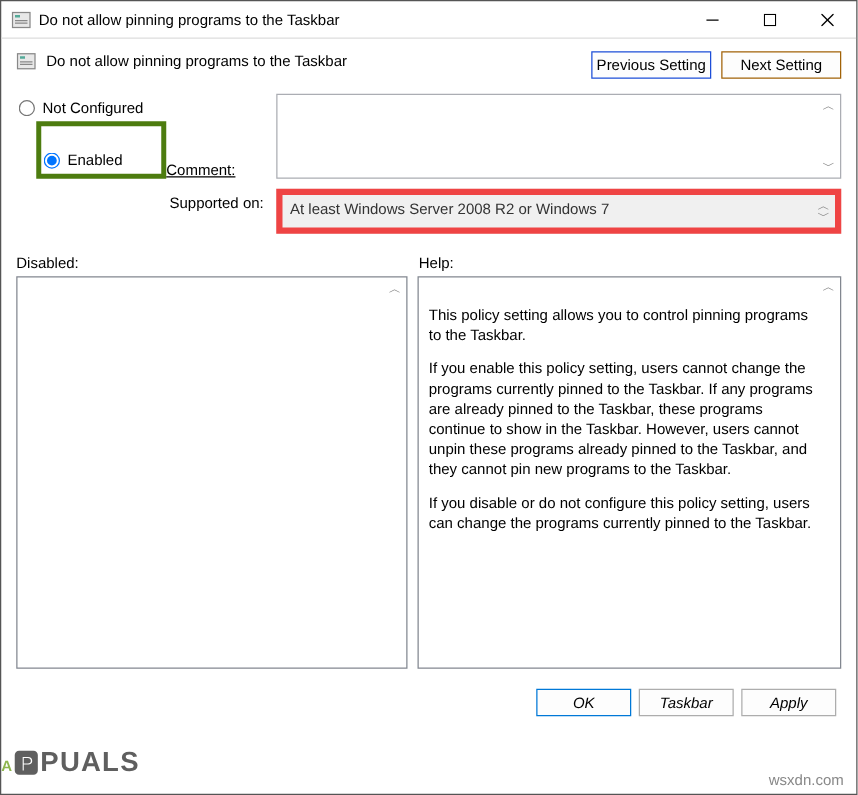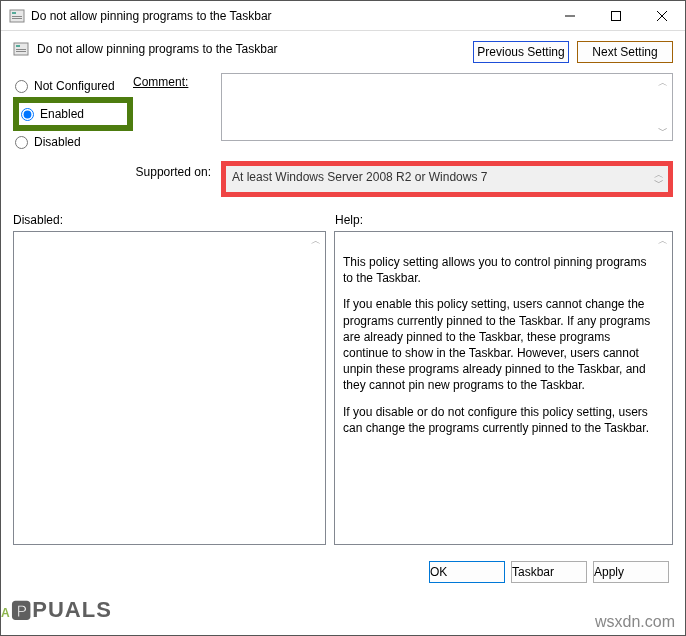--- a/index.html
+++ b/index.html
@@ -11,25 +11,25 @@
     .winbtn { width: 46px; height: 30px; display: flex; align-items: center; justify-content: center; cursor: default; }
     .winbtn svg { stroke: #000; stroke-width: 1; fill: none; }
     
     .header-row { display: flex; align-items: flex-start; padding: 10px 12px 6px 12px; }
     .header-left { display: flex; align-items: center; flex: 1; }
     .header-icon { width: 16px; height: 16px; margin-right: 8px; }
     .header-text { font-size: 12px; }
     .nav-btn { width: 96px; height: 22px; margin-left: 8px; background: #fdfdfd; border: 1px solid #a16207; cursor: default; text-align: center; line-height: 20px; }
     .nav-btn.highlight { border: 1px solid #1d4ed8; }
     
-    .settings-row { display: flex; padding: 4px 12px 2px 12px; }
+    .settings-row { display: flex; padding: 4px 12px 2px 12px; align-items: flex-end; }
     .settings-col { width: 120px; padding-top: 2px; }
     .radio-row { display: flex; align-items: center; height: 22px; margin-left: 2px; }
     .radio-row input { margin-right: 6px; }
-    .enabled-highlight { border: 6px solid #4d7c0f; padding: 0 32px 0 0; margin-left: 0; }
+    .enabled-highlight { border: 4px solid #4d7c0f; padding: 16px 32px 0 0; margin-left: 16px; }
     
     .label-col { width: 88px; padding-top: 2px; text-decoration: underline; }
     .comment-box { flex: 1; height: 68px; border: 1px solid #abadb3; background: #fff; position: relative; }
     .comment-box .scroll-up, .supported-box .scroll-up, .supported-box .scroll-dn, .options-panel .scroll-up, .help-panel .scroll-up { position: absolute; right: 2px; width: 14px; height: 14px; color: #888; font-size: 10px; text-align: center; }
     .comment-box .scroll-up { top: 2px; }
     .comment-box .scroll-dn { position: absolute; right: 2px; bottom: 2px; width: 14px; height: 14px; color: #888; font-size: 10px; text-align: center; }
     
     .supported-row { display: flex; padding: 6px 12px 2px 12px; align-items: flex-start; }
     .supported-label { width: 208px; text-align: right; padding-right: 10px; padding-top: 4px; }
     .supported-box { flex: 1; height: 36px; border: 5px solid #ef4444; background: #f0f0f0; padding: 4px 18px 4px 6px; position: relative; color: #333; }
@@ -39,26 +39,26 @@
     .labels-row { display: flex; padding: 14px 12px 4px 12px; }
     .labels-row .opt-label { width: 322px; }
     
     .panels-row { display: flex; padding: 0 12px 8px 12px; gap: 8px; }
     .options-panel { flex: 1; height: 314px; border: 1px solid #828790; background: #fff; position: relative; }
     .help-panel { flex: 1; height: 314px; border: 1px solid #828790; background: #fff; padding: 22px 18px 6px 8px; position: relative; overflow: hidden; line-height: 1.35; }
     .help-panel p { margin-bottom: 10px; }
     .options-panel .scroll-up, .help-panel .scroll-up { top: 2px; }
     
     .footer { display: flex; justify-content: flex-end; padding: 8px 16px 12px 12px; gap: 6px; }
-    .footer-btn { width: 76px; height: 22px; border: 1px solid #adadad; background: #fdfdfd; line-height: 20px; cursor: default; }
+    .footer-btn { width: 76px; height: 22px; border: 1px solid #adadad; background: #fdfdfd; text-align: center; line-height: 20px; cursor: default; font-style: italic; }
     .footer-btn.primary { border: 1px solid #0078d7; }
     
     .watermark { position: absolute; left: 0; bottom: 12px; font-size: 22px; font-weight: 700; color: #444; letter-spacing: 1px; opacity: 0.85; pointer-events: none; }
     .watermark .leaf { color: #7aa82f; }
-    .site { position: absolute; right: 10px; bottom: 4px; font-size: 16px; color: #888; pointer-events: none; }
+    .site { position: absolute; right: 10px; bottom: 4px; font-size: 12px; color: #888; pointer-events: none; }
   </style>
 </head>
 <body>
 
 <div class="titlebar">
   <svg class="titlebar-icon" viewBox="0 0 16 16">
       <rect x="1" y="2" width="14" height="12" fill="#e8e8e8" stroke="#888"></rect>
       <rect x="3" y="4" width="4" height="2" fill="#5a9"></rect>
       <rect x="3" y="8" width="10" height="1" fill="#888"></rect>
       <rect x="3" y="10" width="10" height="1" fill="#888"></rect>
@@ -101,24 +101,20 @@
     <label class="radio-row">
       <input type="radio" name="state" style="">
       <span>Not Configured</span>
     </label>
     <div class="enabled-highlight">
       <label class="radio-row">
         <input type="radio" name="state" checked="" style="">
         <span>Enabled</span>
       </label>
     </div>
-    <label class="radio-row">
-      <input type="radio" name="state" style="">
-      <span>Disabled</span>
-    </label>
   </div>
   <div class="label-col">Comment:</div>
   <div class="comment-box">
     <span></span>
     <div class="scroll-up">︿</div>
     <div class="scroll-dn">﹀</div>
   </div>
 </div>
 
 <div class="supported-row">

